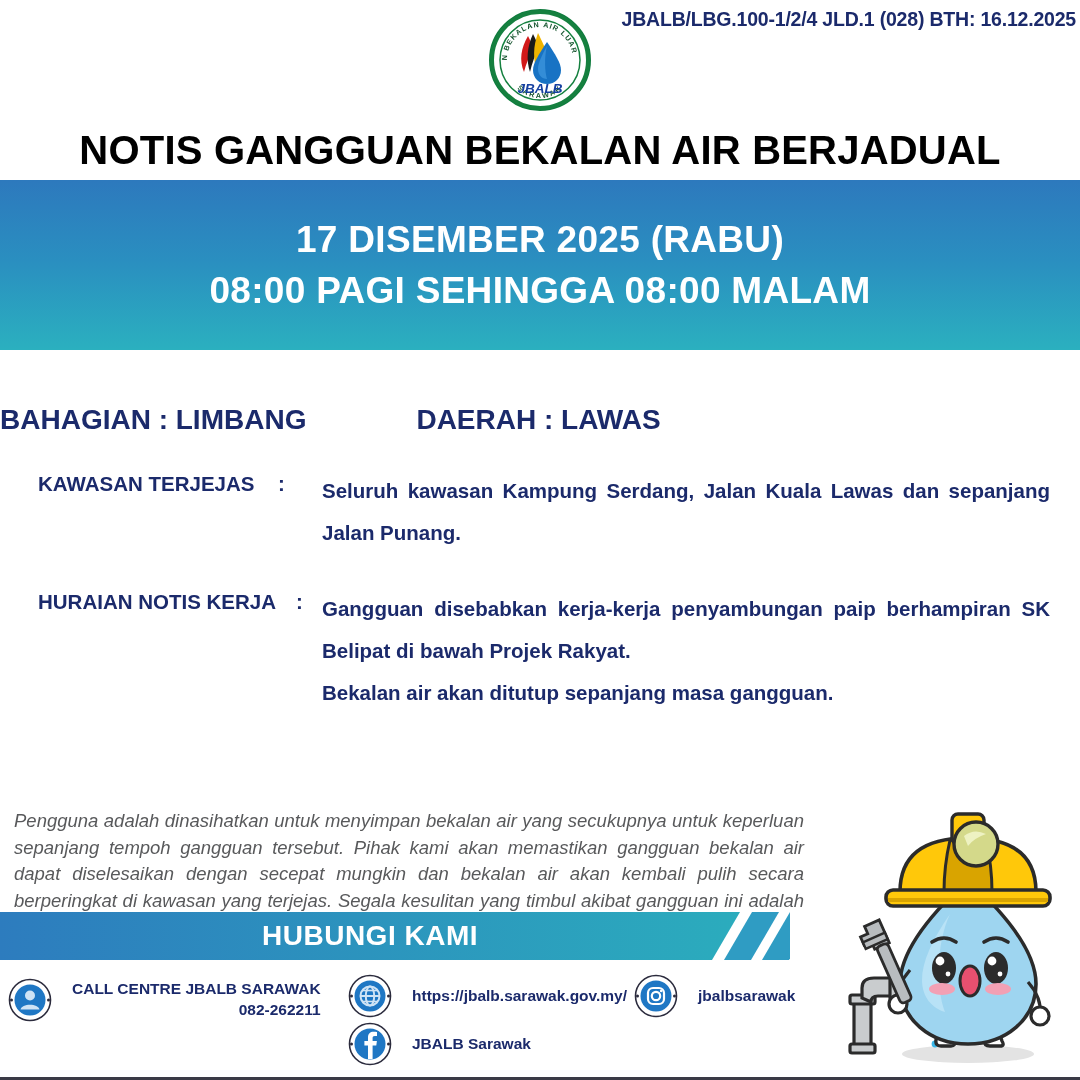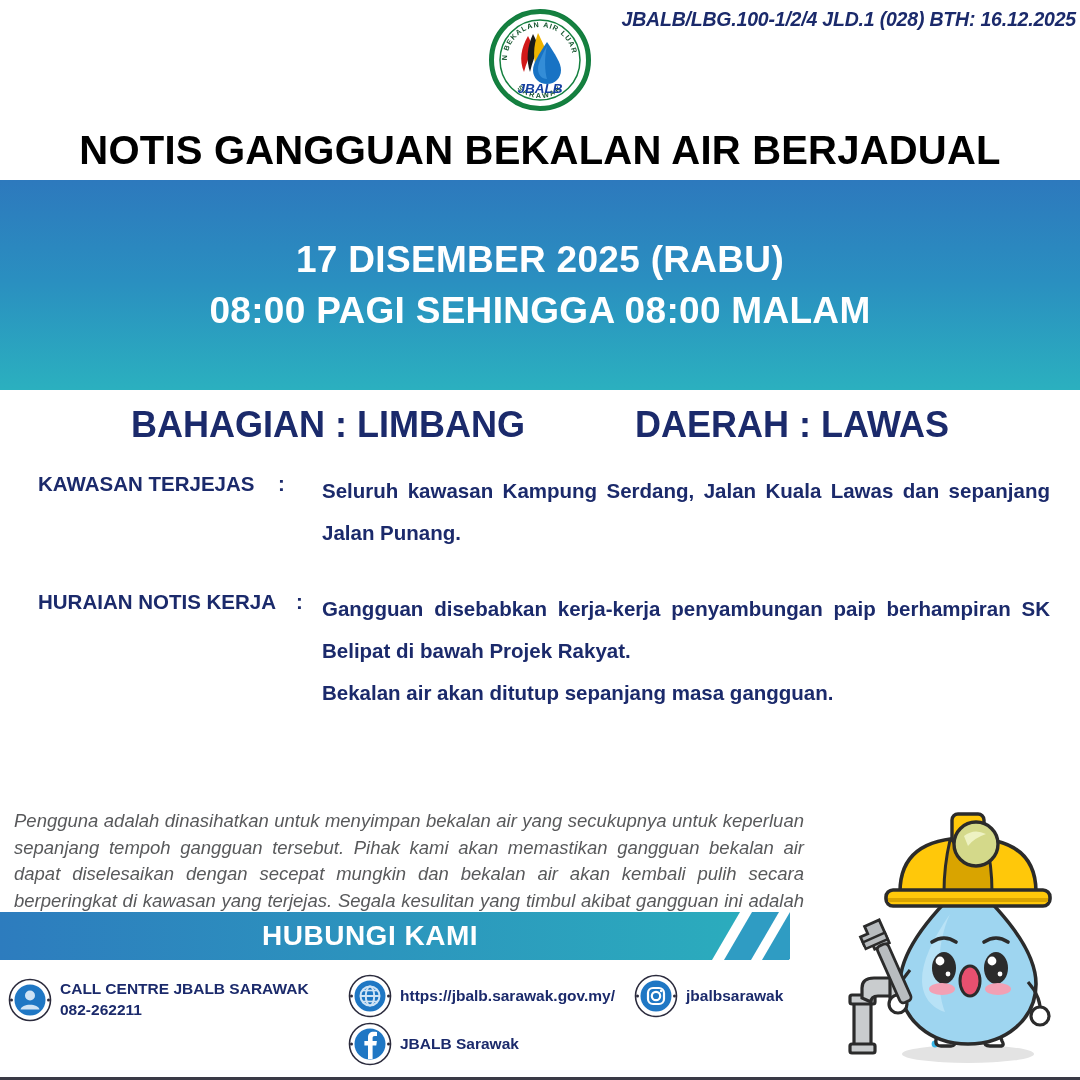--- a/index.html
+++ b/index.html
@@ -21,21 +21,20 @@
   
   .ref-no {
     position: absolute;
     top: 8px;
     right: 4px;
     font-size: 19.5px;
     font-weight: bold;
     color: #1b2a6b;
     letter-spacing: -0.2px;
     white-space: nowrap;
-    font-style: italic;
   }
   .logo-wrap {
     position: absolute;
     top: 8px;
     left: 50%;
     transform: translateX(-50%);
     width: 104px;
     height: 104px;
   }
   .main-title {
@@ -50,21 +49,21 @@
     letter-spacing: 0.2px;
     white-space: nowrap;
   }
 
   
   .date-banner {
     position: absolute;
     top: 180px;
     left: 0;
     width: 100%;
-    height: 210px;
+    height: 170px;
     background: linear-gradient(180deg, #2d79bd 0%, #2a8fc0 48%, #2bb0bf 100%);
     display: flex;
     flex-direction: column;
     align-items: center;
     justify-content: center;
   }
   .date-line {
     color: #ffffff;
     font-size: 37px;
     font-weight: bold;
@@ -73,23 +72,23 @@
     white-space: nowrap;
   }
 
   
   .division-row {
     position: absolute;
     top: 404px;
     left: 0;
     width: 100%;
     display: flex;
-    justify-content: center;
+    justify-content: flex-start;
     gap: 110px;
-    font-size: 36px;
+    font-size: 28px;
     font-weight: bold;
     color: #1b2a6b;
   }
 
   
   .detail {
     position: absolute;
     left: 38px;
     right: 30px;
     display: flex;
@@ -159,21 +158,22 @@
     font-size: 28px;
     font-weight: bold;
     letter-spacing: 0.5px;
   }
 
   
   .contact-item {
     position: absolute;
     display: flex;
     align-items: center;
-    gap: 8px;
+    gap: 20px;
+    text-align: right;
   }
   .contact-icon {
     width: 44px;
     height: 44px;
     flex: 0 0 44px;
   }
   .contact-text {
     color: #1b2a6b;
     font-size: 15.5px;
     font-weight: bold;

